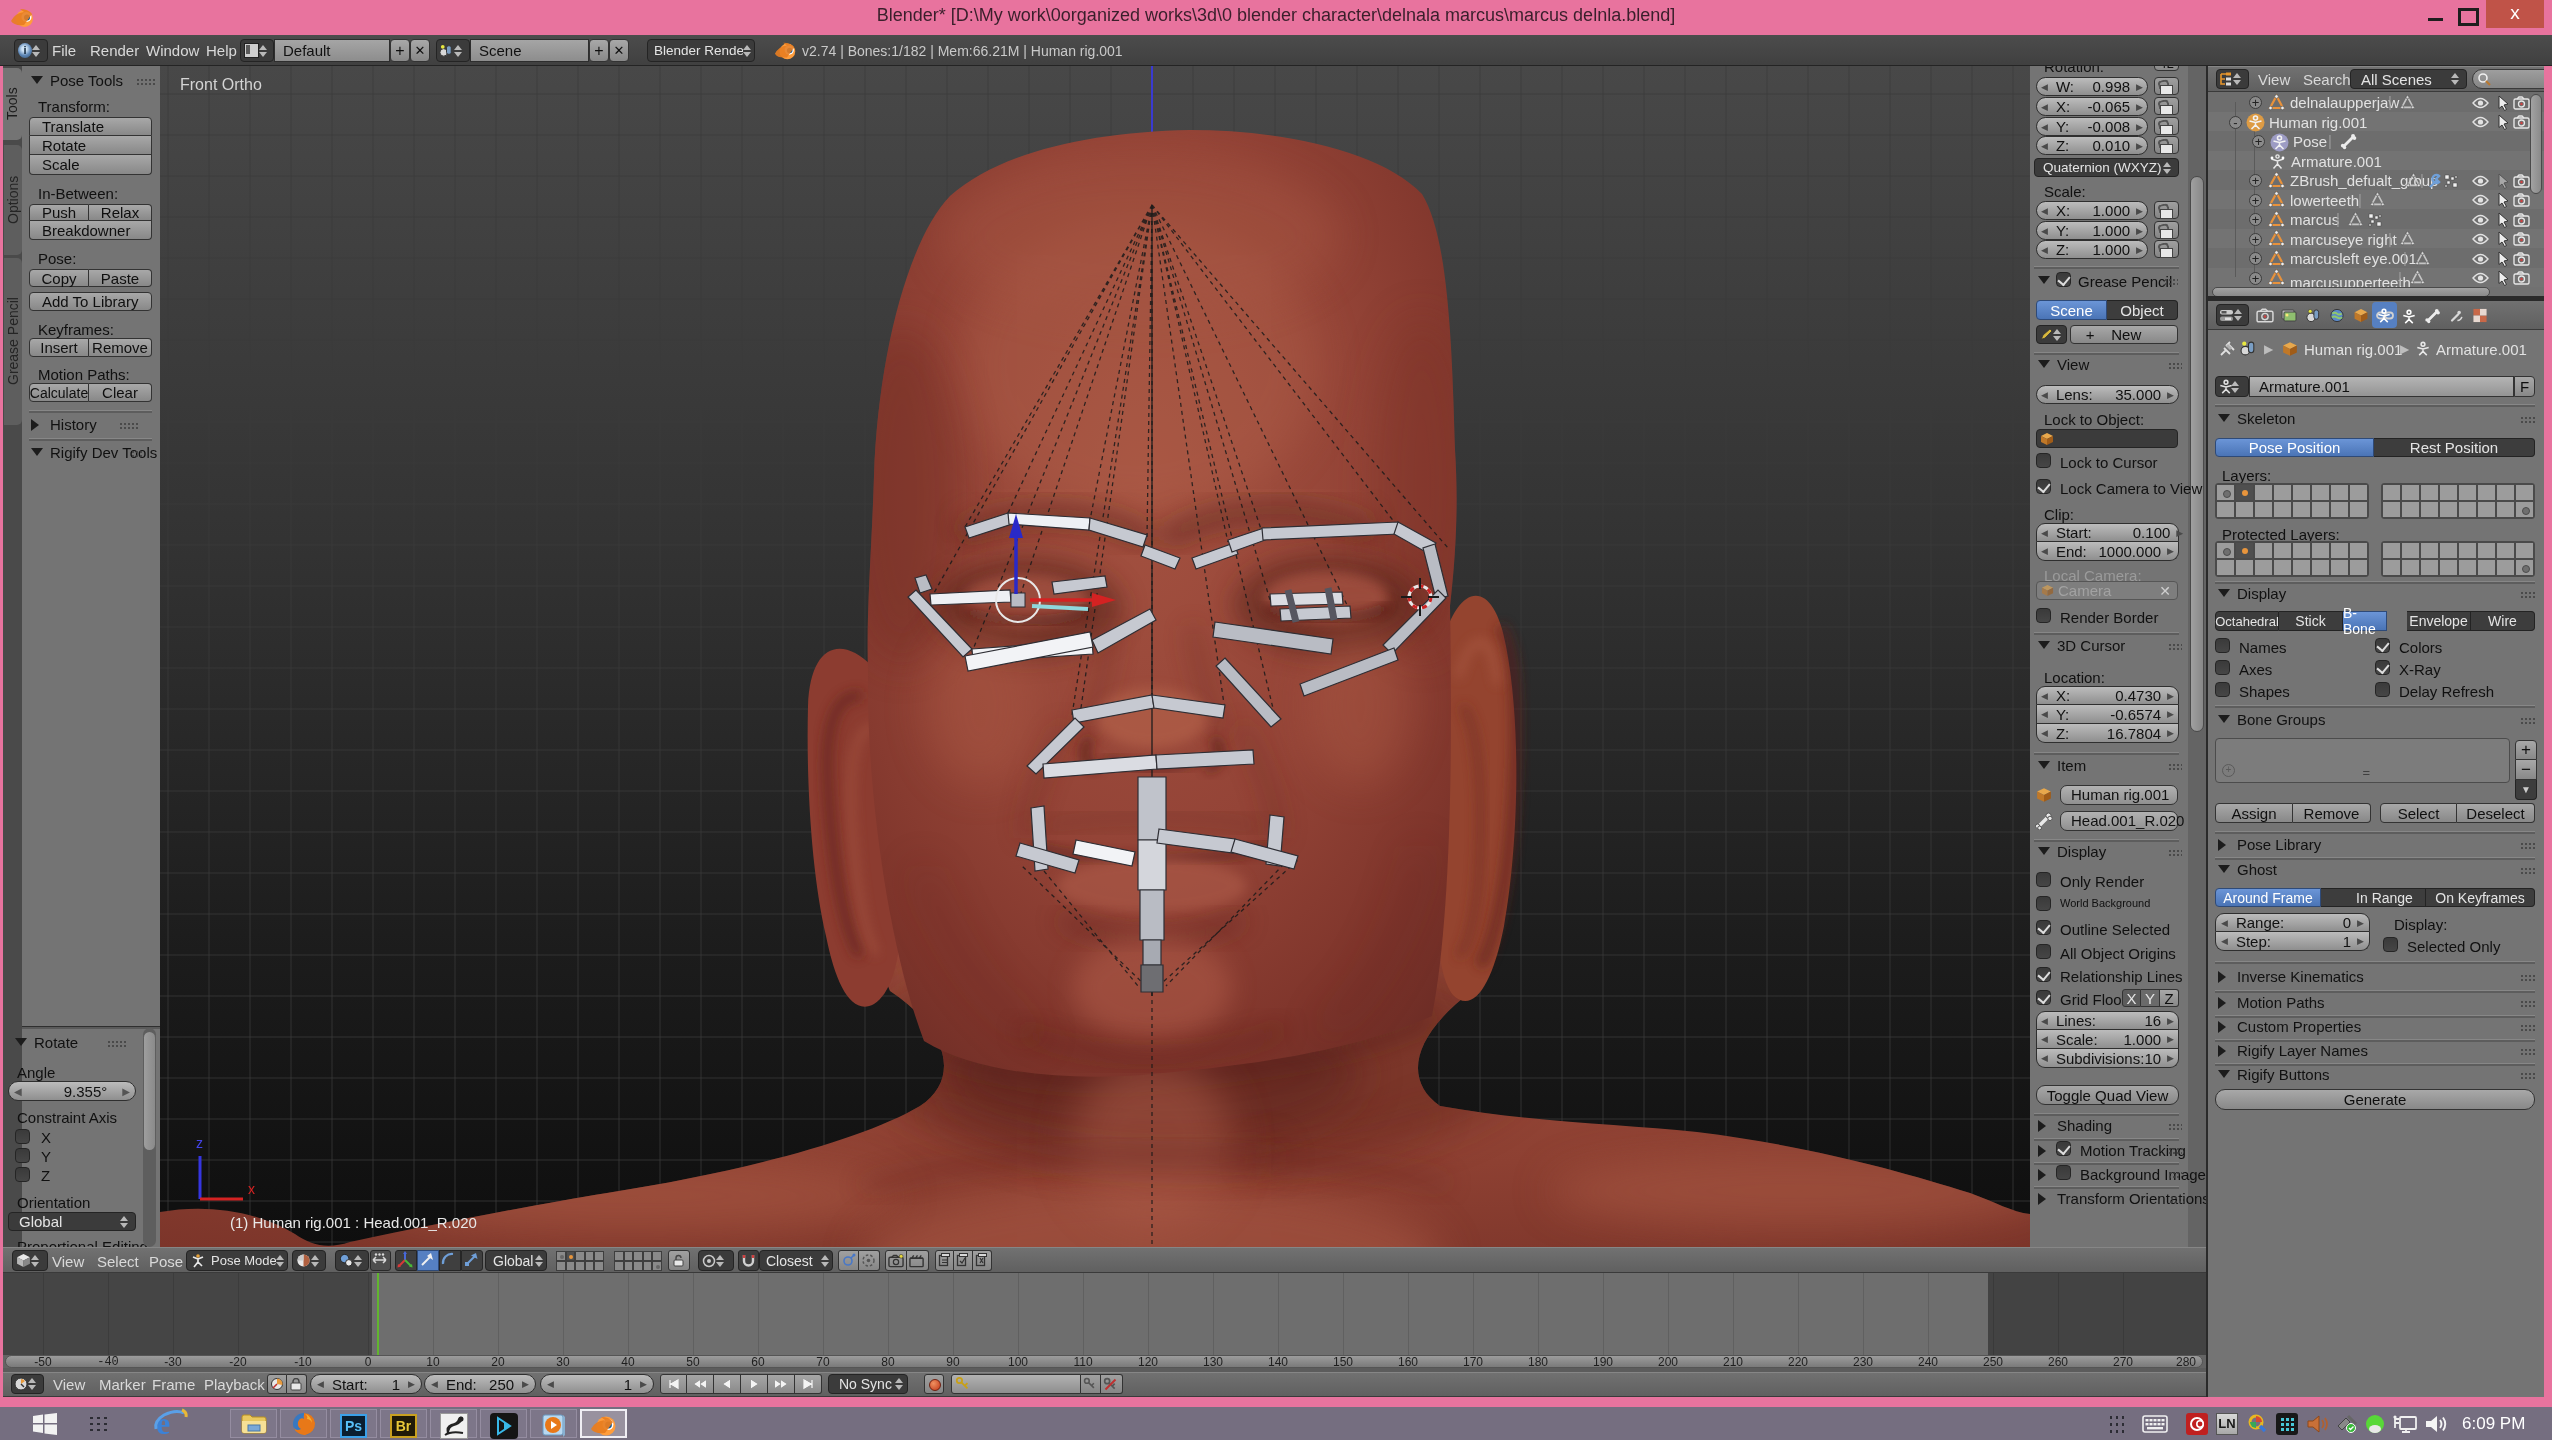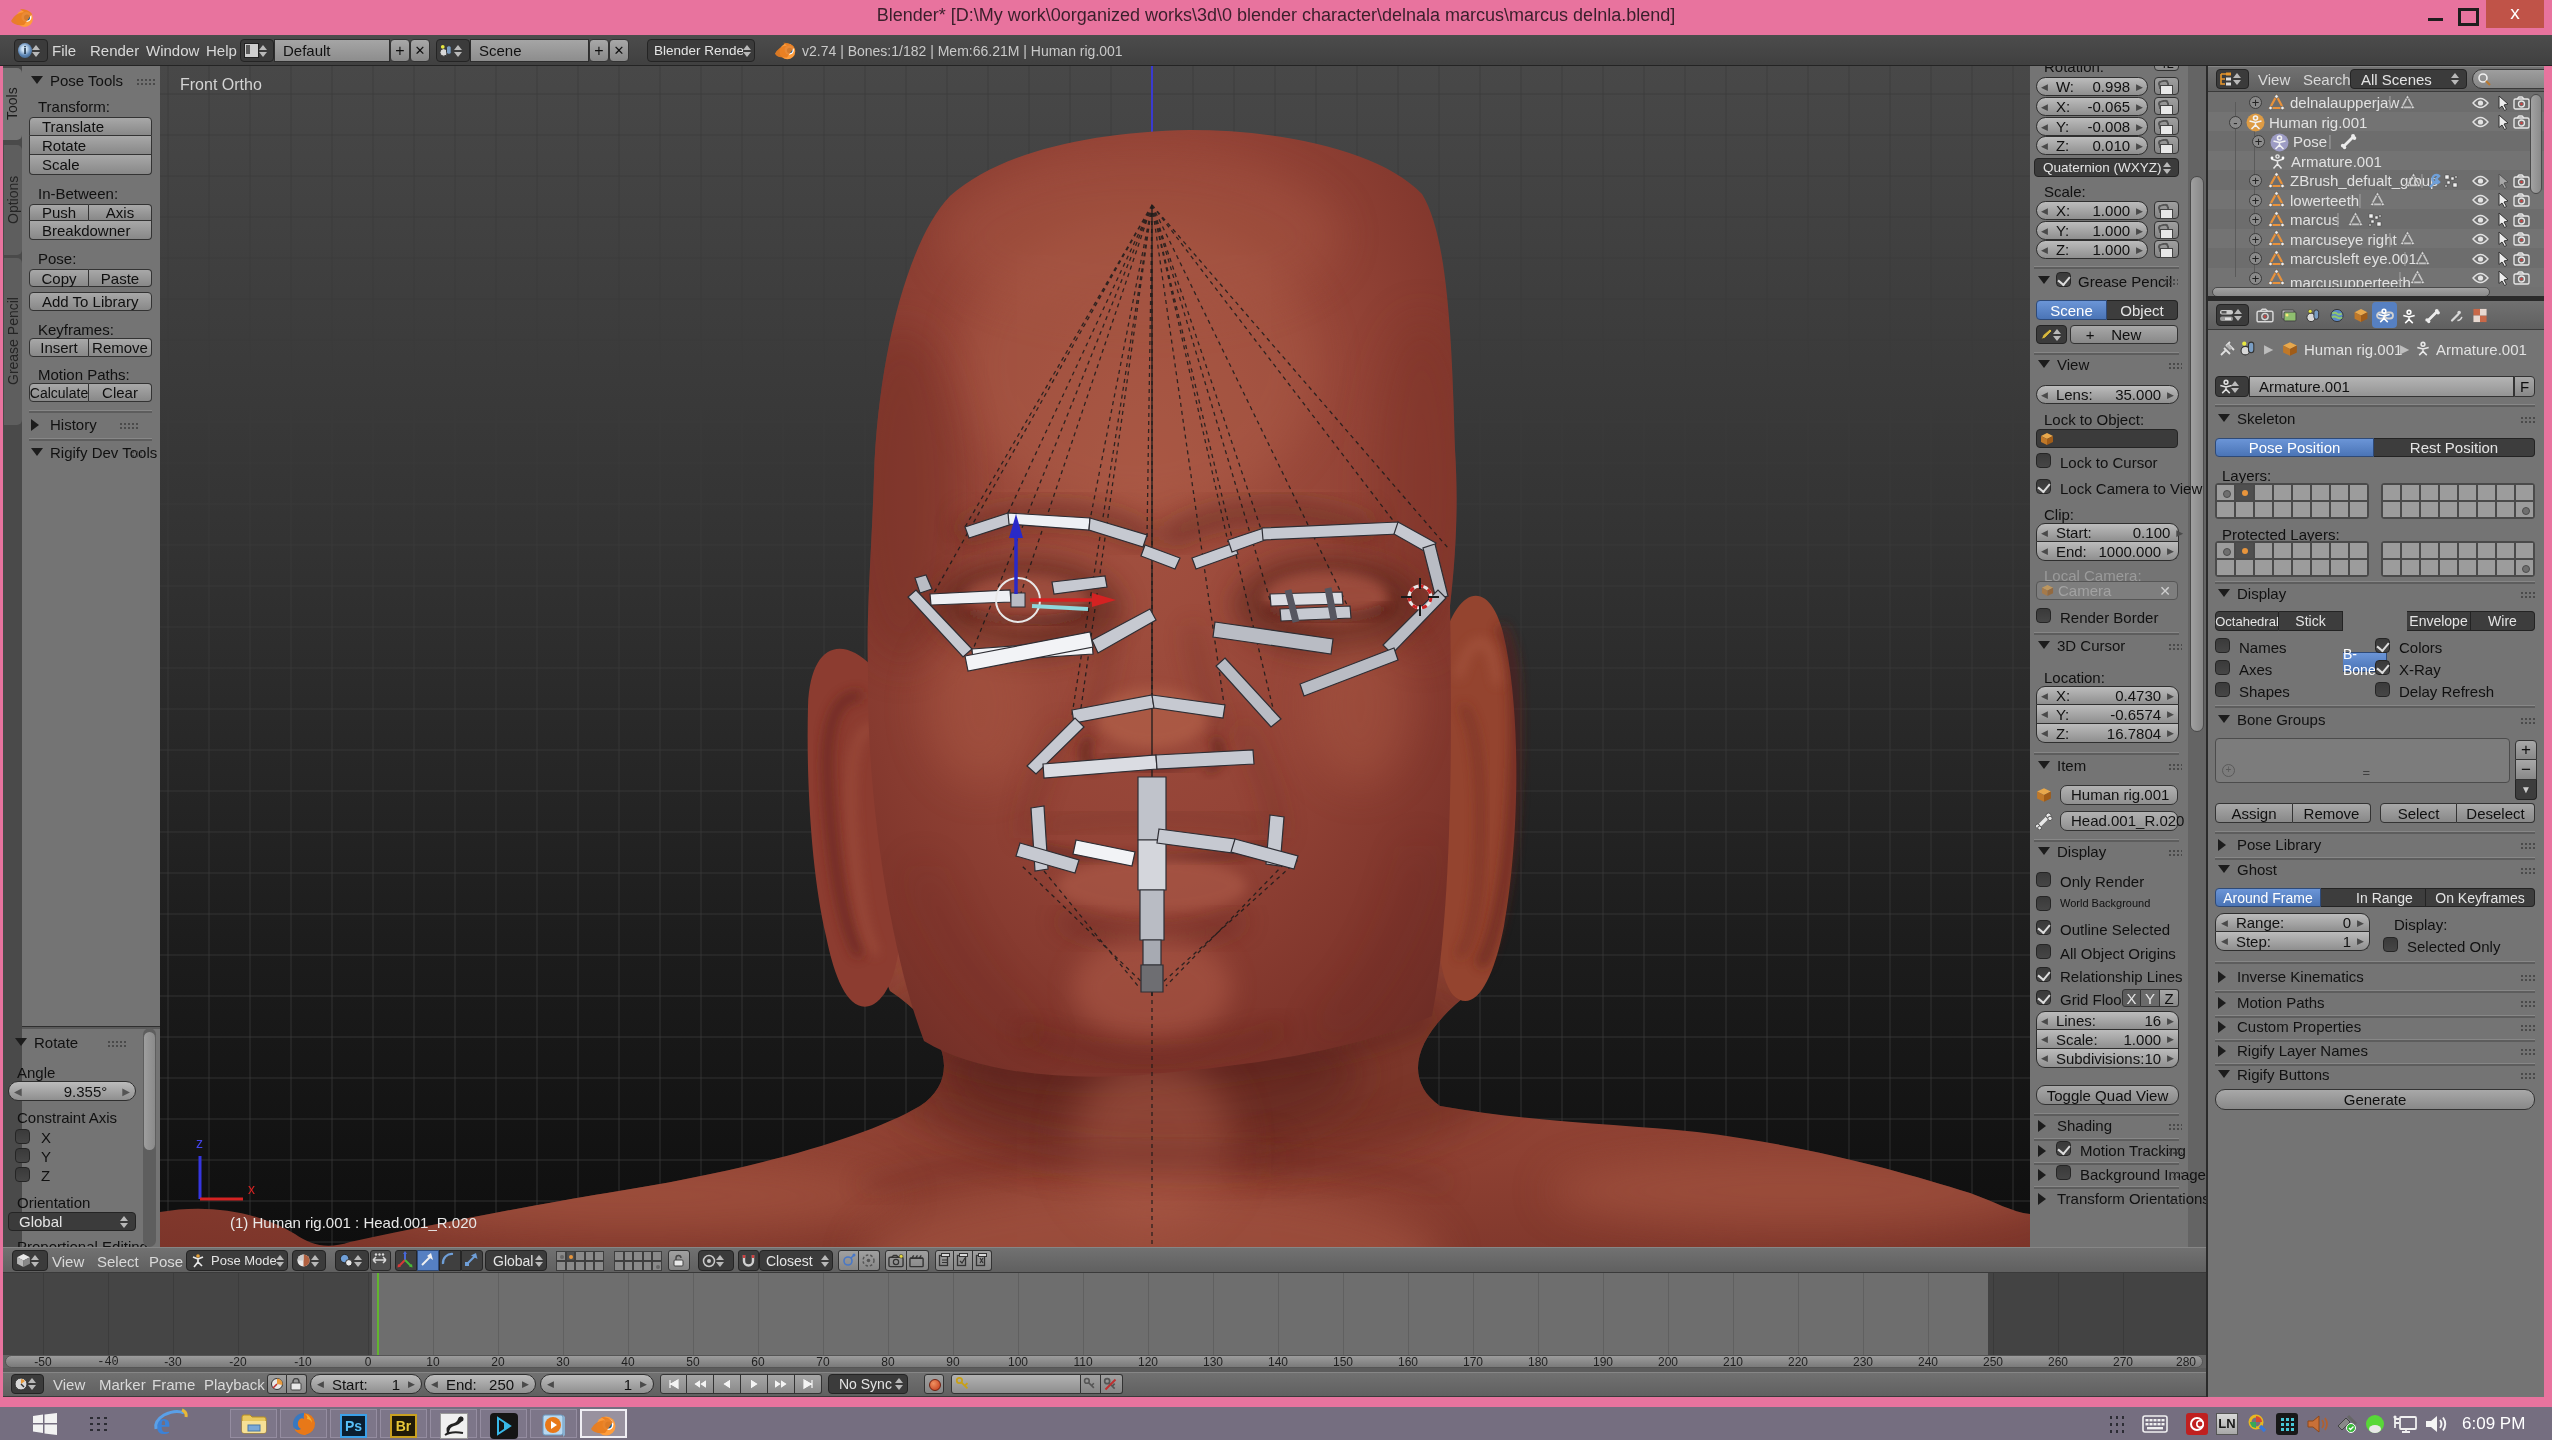--- a/index.html
+++ b/index.html
@@ -308,21 +308,21 @@
     <div class="abs" style="left:1px;top:192px;width:18px;height:167px;background:#5e5e5e;border-radius:5px 0 0 5px;
   writing-mode:vertical-rl;transform:rotate(180deg);color:#252525;font-size:14px;text-align:center;line-height:18px;">Grease Pencil</div>
     <div class="ph" style="left:28px;top:6px;"><span class="tri"></span>Pose Tools</div>
     <div class="grip" style="left:133px;top:12px;"></div>
     <div class="lab" style="left:35px;top:32px;font-size:15px;color:#101010">Transform:</div>
     <div class="btn" style="left:26px;top:51px;width:123px;height:19px;font-size:15px;border-radius:4px 4px 0 0;justify-content:flex-start;padding-left:12px;">Translate</div>
     <div class="btn" style="left:26px;top:70px;width:123px;height:19px;font-size:15px;border-radius:0;border-top:none;justify-content:flex-start;padding-left:12px;">Rotate</div>
     <div class="btn" style="left:26px;top:89px;width:123px;height:20px;font-size:15px;border-radius:0 0 4px 4px;border-top:none;justify-content:flex-start;padding-left:12px;">Scale</div>
     <div class="lab" style="left:35px;top:119px;font-size:15px;color:#101010">In-Between:</div>
     <div class="btn" style="left:26px;top:138px;width:60px;height:17px;font-size:15px;border-radius:4px 0 0 0;">Push</div>
-    <div class="btn" style="left:86px;top:138px;width:63px;height:17px;font-size:15px;border-radius:0 4px 0 0;border-left:none;">Axis</div>
+    <div class="btn" style="left:86px;top:138px;width:63px;height:17px;font-size:15px;border-radius:0 4px 0 0;border-left:none;">Relax</div>
     <div class="btn" style="left:26px;top:155px;width:123px;height:19px;font-size:15px;border-radius:0 0 4px 4px;border-top:none;justify-content:flex-start;padding-left:12px;">Breakdowner</div>
     <div class="lab" style="left:35px;top:184px;font-size:15px;color:#101010">Pose:</div>
     <div class="btn" style="left:26px;top:203px;width:60px;height:18px;font-size:15px;border-radius:4px 0 0 4px;">Copy</div>
     <div class="btn" style="left:86px;top:203px;width:63px;height:18px;font-size:15px;border-radius:0 4px 4px 0;border-left:none;">Paste</div>
     <div class="btn" style="left:26px;top:226px;width:123px;height:19px;font-size:15px;justify-content:flex-start;padding-left:12px;">Add To Library</div>
     <div class="lab" style="left:35px;top:255px;font-size:15px;color:#101010">Keyframes:</div>
     <div class="btn" style="left:26px;top:272px;width:60px;height:19px;font-size:15px;border-radius:4px 0 0 4px;">Insert</div>
     <div class="btn" style="left:86px;top:272px;width:63px;height:19px;font-size:15px;border-radius:0 4px 4px 0;border-left:none;">Remove</div>
     <div class="lab" style="left:35px;top:300px;font-size:15px;color:#101010">Motion Paths:</div>
     <div class="btn" style="left:26px;top:317px;width:60px;height:19px;font-size:14px;border-radius:4px 0 0 4px;">Calculate</div>
@@ -1411,21 +1411,21 @@
           <span style="position:absolute;left:6px;top:5px;width:6px;height:6px;border-radius:50%;background:#6f6f6f;border:1px solid #4c4c4c;"></span>
         </div>
       </div>
     <div class="sep" style="left:7px;top:281px;width:320px;"></div>
     <div class="ph" style="left:10px;top:285px;"><span class="tri"></span>Display</div>
       <div class="grip" style="left:312px;top:291px;width:16px;"></div>
     <div class="btn dk" style="left:7px;top:311px;width:64px;height:20px;border-radius:4px 0 0 4px;font-size:14px;">
         <span style="font-size:13px;">Octahedral</span>
       </div>
     <div class="btn dk" style="left:71px;top:311px;width:64px;height:20px;border-radius:0;font-size:14px;border-left:none;">Stick</div>
-    <div class="btn bl" style="left:135px;top:311px;width:44px;height:20px;border-radius:0;font-size:14px;border-left:none;margin-top:41px;">B-Bone</div>
+    <div class="btn bl" style="left:135px;top:311px;width:44px;height:20px;border-radius:0;font-size:14px;border-left:none;">B-Bone</div>
     <div class="btn dk" style="left:199px;top:311px;width:64px;height:20px;border-radius:0;font-size:14px;border-left:none;">Envelope</div>
     <div class="btn dk" style="left:263px;top:311px;width:64px;height:20px;border-radius:0 4px 4px 0;font-size:14px;border-left:none;">Wire</div>
     <div class="chk" style="left:7px;top:338px;"></div>
       <div class="lab" style="left:31px;top:339px;font-size:15px;color:#101010">Names</div>
     <div class="chk on" style="left:167px;top:338px;"></div>
       <div class="lab" style="left:191px;top:339px;font-size:15px;color:#101010">Colors</div>
     <div class="chk" style="left:7px;top:360px;"></div>
       <div class="lab" style="left:31px;top:361px;font-size:15px;color:#101010">Axes</div>
     <div class="chk on" style="left:167px;top:360px;"></div>
       <div class="lab" style="left:191px;top:361px;font-size:15px;color:#101010">X-Ray</div>

